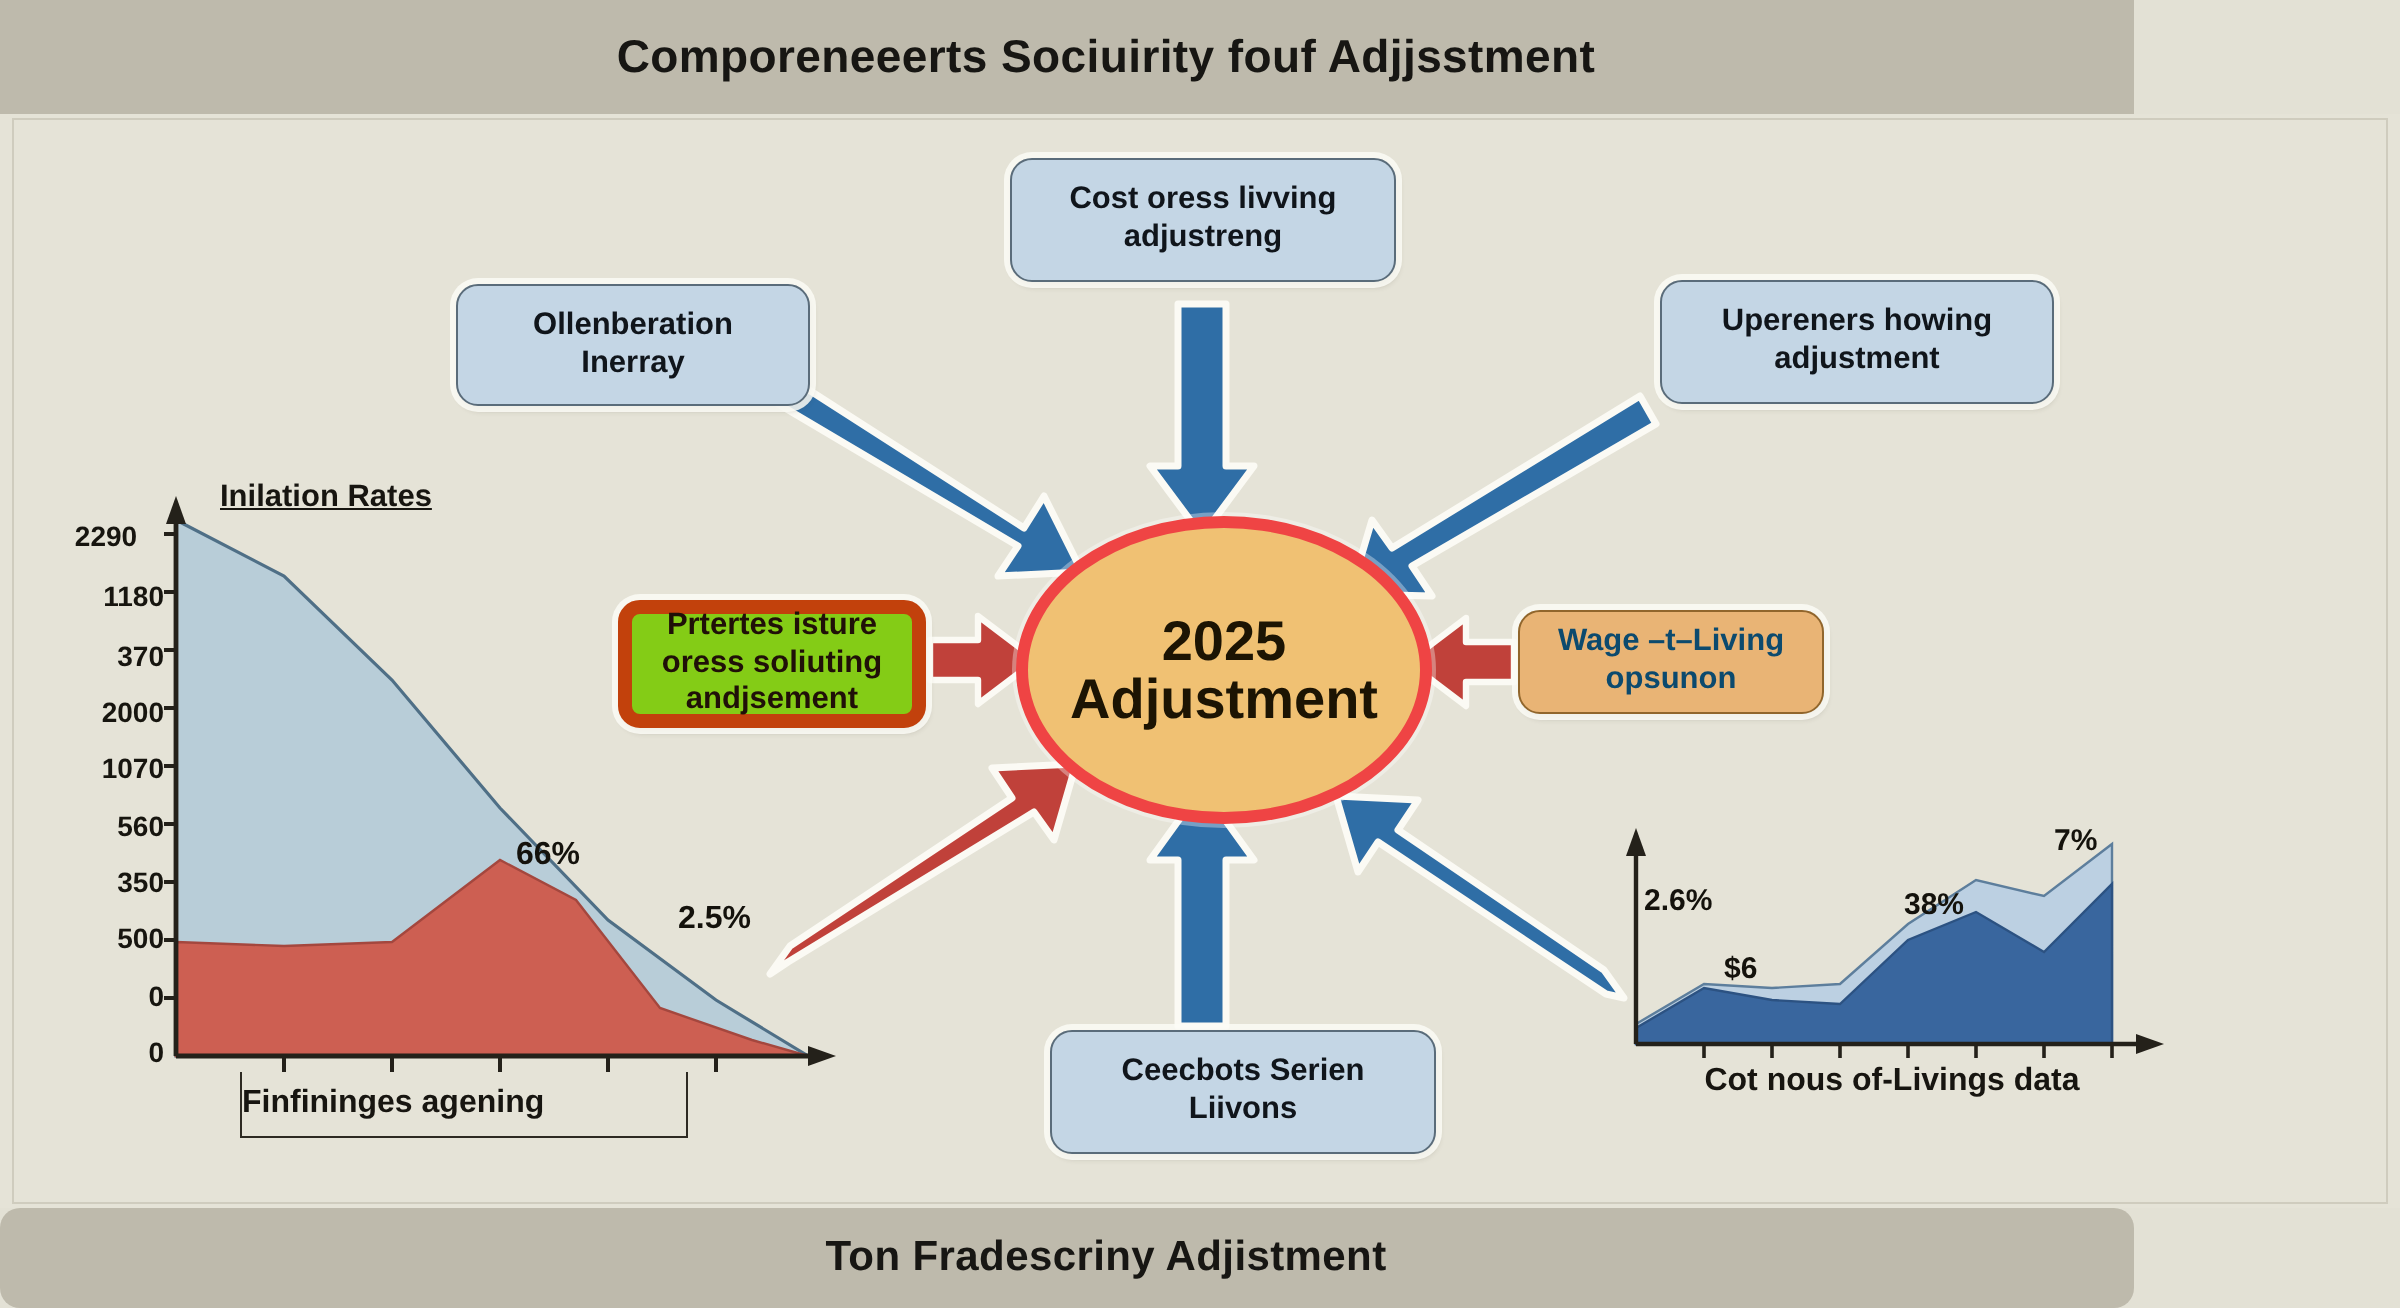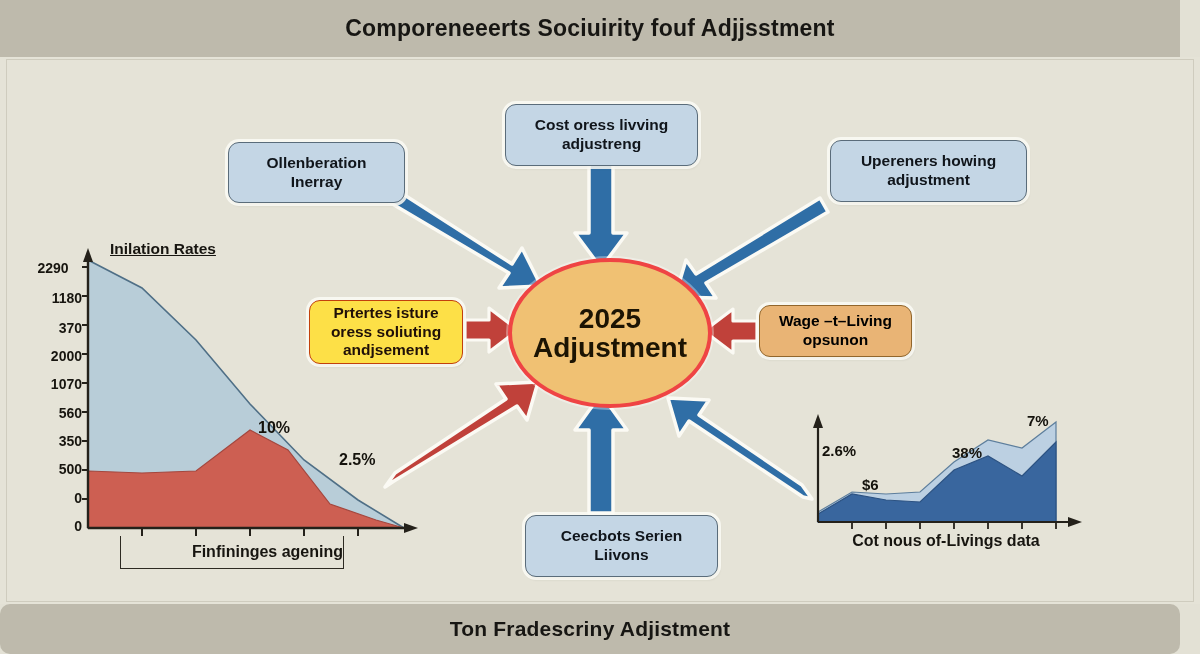--- a/index.html
+++ b/index.html
@@ -12,25 +12,26 @@
     width: 1200px;
     height: 654px;
     overflow: hidden;
     font-family: "Liberation Sans", sans-serif;
     background: #e3e1d5;
   }
   
   .banner {
     position: absolute;
     left: 0;
-    width: 1180px;
+    width: 1028px;
     background: #bebaac;
     display: flex;
     align-items: center;
     justify-content: center;
+    padding-left: 39px;
   }
   #header-banner { top: 0; height: 57px; }
   #footer-banner { bottom: 0; height: 50px; border-radius: 10px; }
   .banner-title {
     font-size: 23px;
     font-weight: bold;
     color: #171613;
     letter-spacing: 0.2px;
     white-space: nowrap;
   }
@@ -54,21 +55,21 @@
 
   
   #center-node {
     position: absolute;
     left: 508px;
     top: 258px;
     width: 196px;
     height: 142px;
     border-radius: 50%;
     background: #f0c173;
-    border: 4px solid #ef4444;
+    border: 6px solid #ef4444;
     display: flex;
     flex-direction: column;
     align-items: center;
     justify-content: center;
     z-index: 6;
     box-shadow: 0 0 0 2px rgba(255,255,255,0.35);
   }
   #center-node .line {
     font-size: 28px;
     font-weight: bold;
@@ -96,31 +97,31 @@
     font-weight: bold;
     line-height: 1.22;
     white-space: nowrap;
   }
   .node-blue {
     background: #c4d6e5;
     border: 1px solid #5a6c7a;
   }
   .node-blue .line { color: #10151b; }
   .node-red {
-    background: #fde047;
-    border: 1px solid #c2410c;
+    background: #84cc16;
+    border: 7px solid #c2410c;
   }
   .node-red .line { color: #201008; }
   .node-orange {
     background: #e9b475;
     border: 1px solid #91662c;
   }
-  .node-orange .line { color: #000000; }
-
-  #node-top        { left: 505px; top: 104px;  width: 193px; height: 62px; }
+  .node-orange .line { color: #0c4a6e; }
+
+  #node-top        { left: 505px; top: 79px;  width: 193px; height: 62px; }
   #node-top-left   { left: 228px; top: 142px; width: 177px; height: 61px; }
   #node-top-right  { left: 830px; top: 140px; width: 197px; height: 62px; }
   #node-left       { left: 309px; top: 300px; width: 154px; height: 64px; }
   #node-right      { left: 759px; top: 305px; width: 153px; height: 52px; }
   #node-bottom     { left: 505px; top: 515px; width: 193px; height: 62px; margin-left: 20px; }
 
   
   #arrow-layer {
     position: absolute;
     left: 0; top: 0;
@@ -152,21 +153,21 @@
     text-align: right;
     width: 58px;
   }
   .chart-xlabel-box {
     position: absolute;
     border: 1.5px solid #2d2a22;
     border-top: none;
     background: transparent;
     display: flex;
     align-items: center;
-    justify-content: flex-end;
+    justify-content: flex-start;
   }
   .chart-xlabel {
     font-size: 16px;
     font-weight: bold;
     color: #171510;
     white-space: nowrap;
   }
   .chart-annot {
     position: absolute;
     font-size: 16px;
@@ -243,21 +244,21 @@
         <line x1="280" y1="300" x2="280" y2="308"></line>
         <line x1="334" y1="300" x2="334" y2="308"></line>
       </g>
     </svg>
 
     <div class="chart-xlabel-box" style="left:96px; top:308px; width:222px; height:32px;">
       <span class="chart-xlabel">Finfininges agening</span>
     </div>
   </div>
 
-  <div class="plot-annot-free" style="left:258px; top:419px;">10%</div>
+  <div class="plot-annot-free" style="left:258px; top:419px;">66%</div>
   <div class="plot-annot-free" style="left:339px; top:451px;">2.5%</div>
 
   <div class="chart-wrap" id="chart-right">
     <svg width="290" height="130" style="position:absolute;left:0;top:0;">
 
       <path d="M 18,112 L 52,92 L 86,94 L 120,92 L 154,62 L 188,40 L 222,48 L 256,22 L 256,122 L 18,122 Z" fill="#bcd0e2" stroke="#5d7e9c" stroke-width="1.2"></path>
 
       <path d="M 18,114 L 52,94 L 86,100 L 120,102 L 154,70 L 188,56 L 222,76 L 256,42 L 256,122 L 18,122 Z" fill="#39669e" stroke="#2c5282" stroke-width="1.2"></path>
 
       <line x1="18" y1="122" x2="18" y2="22" stroke="#24211a" stroke-width="2.2"></line>

